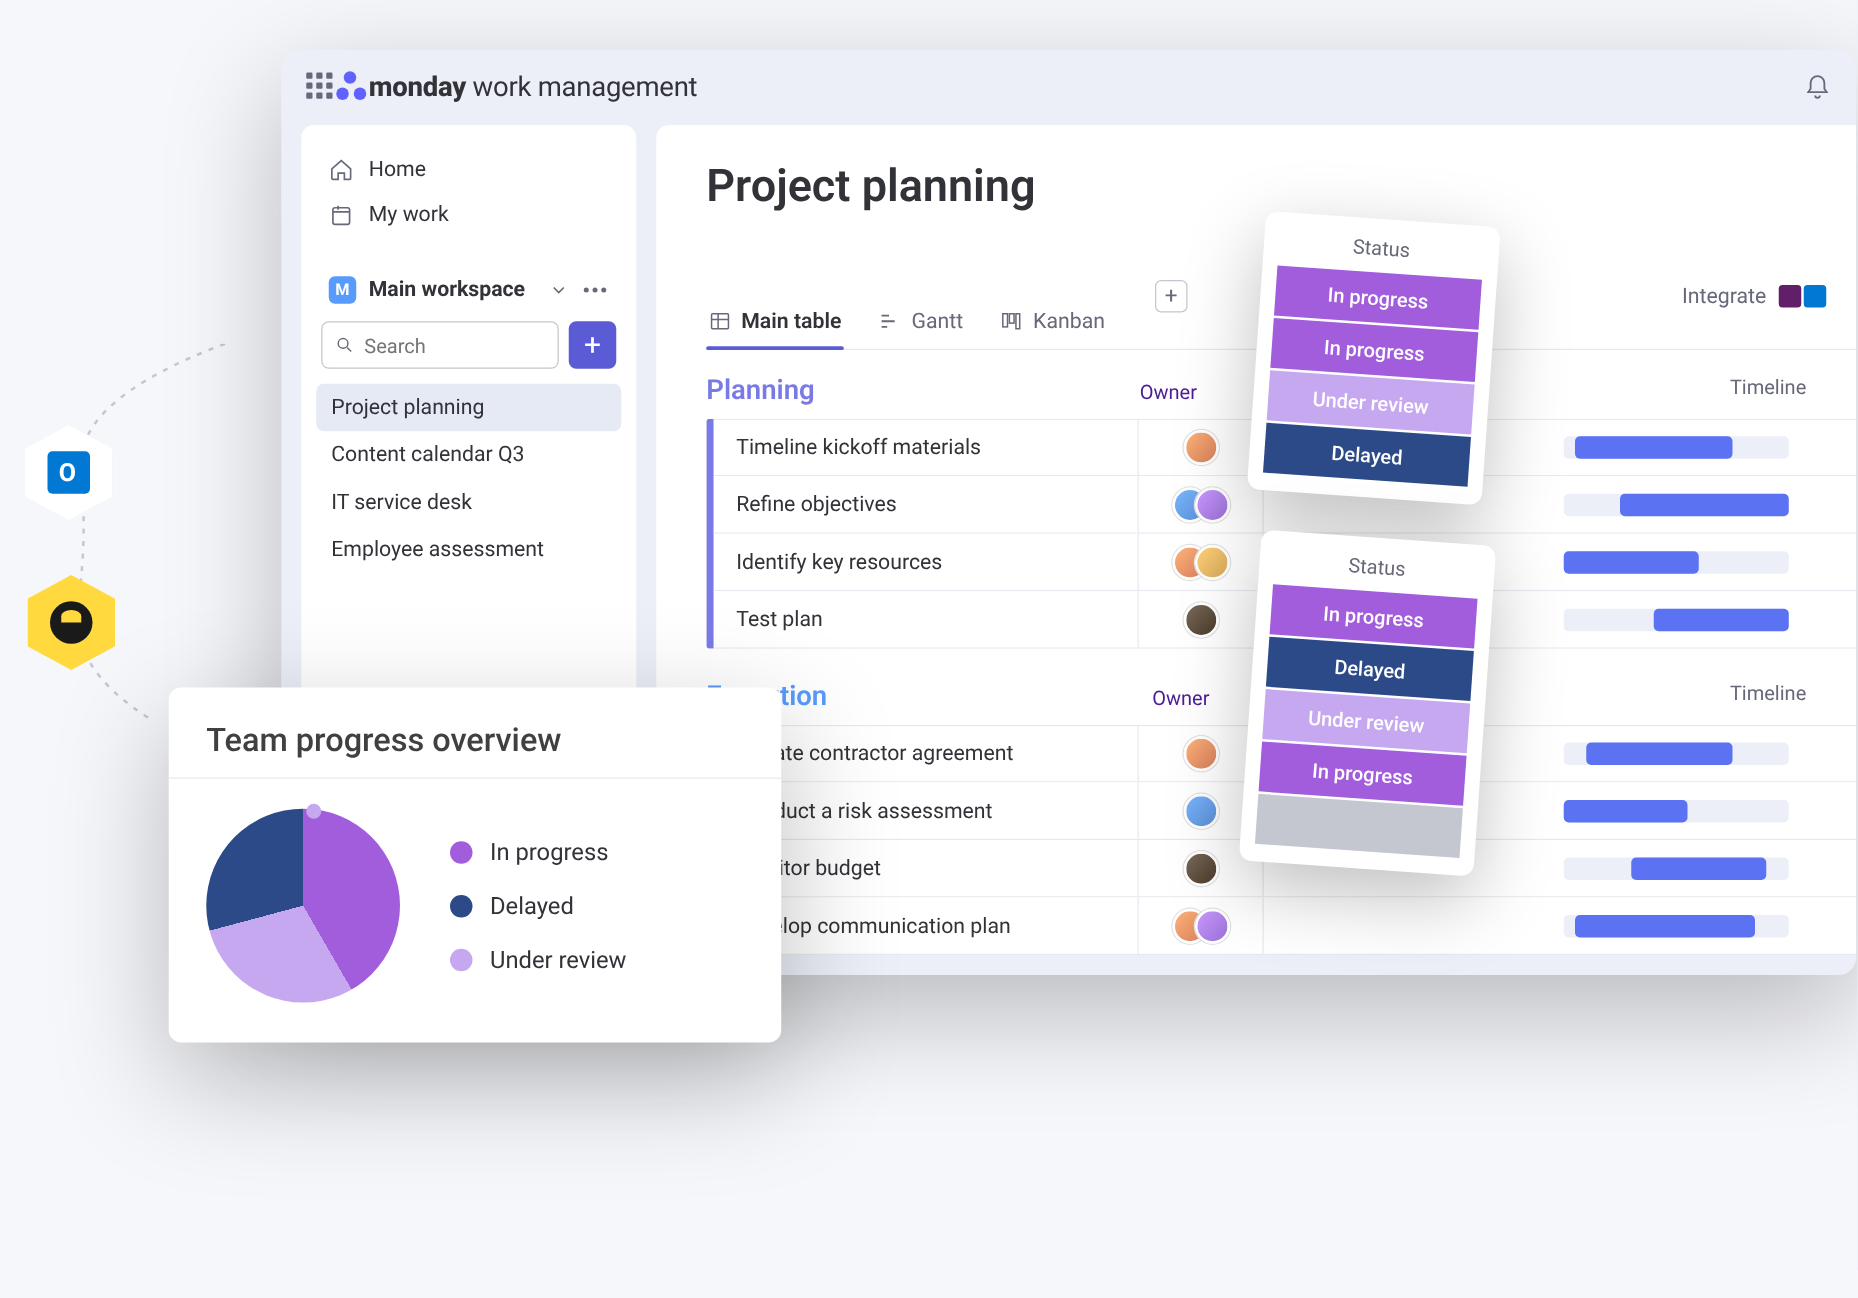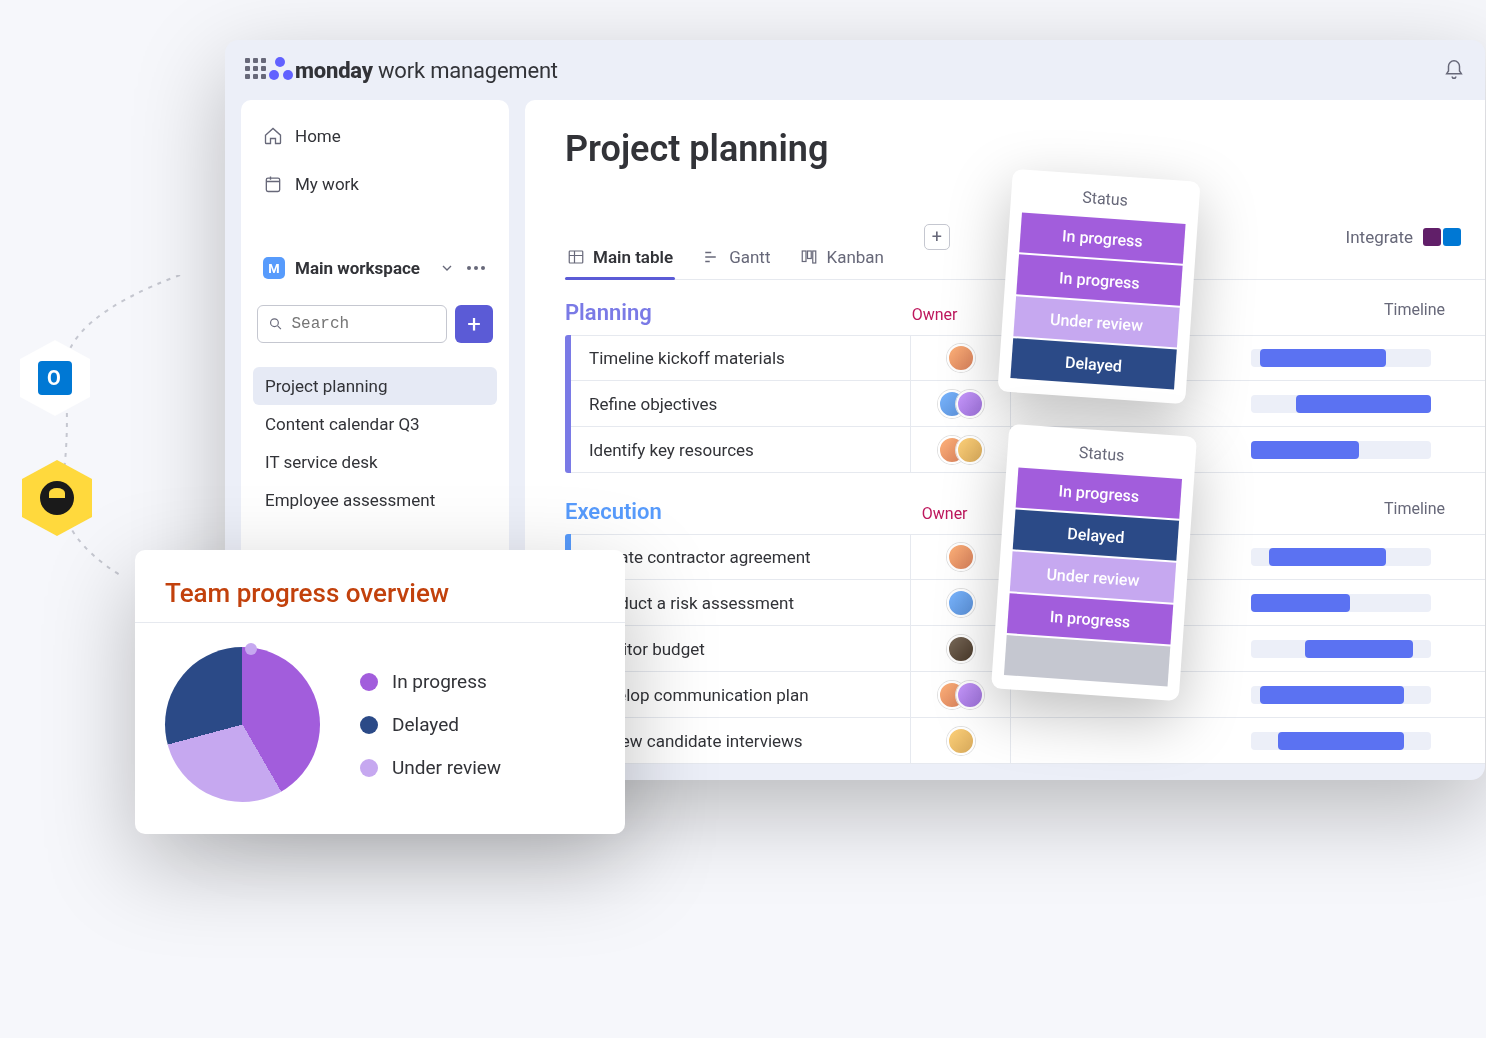--- a/index.html
+++ b/index.html
@@ -15,35 +15,35 @@
     .logo-icon::before { background: #6161ff; top: 0; left: 6px; }
     .logo-icon::after { background: #6161ff; bottom: 3px; left: 0; box-shadow: 14px 0 0 #6161ff; }
     .brand { font-size: 22px; color: #323338; letter-spacing: -0.2px; }
     .brand b { font-weight: 800; }
     .brand span { font-weight: 400; }
     .topbar-spacer { flex: 1; }
     .bell-icon { width: 22px; height: 22px; stroke: #676879; fill: none; cursor: pointer; }
     
     .body-split { display: flex; height: calc(100% - 60px); gap: 16px; padding: 0 0 16px 16px; }
     
-    .sidebar { width: 268px; background: #fff; border-radius: 10px; padding: 18px 12px; display: flex; flex-direction: column; gap: 12px; }
+    .sidebar { width: 268px; background: #fff; border-radius: 10px; padding: 18px 12px; display: flex; flex-direction: column; gap: 0; }
     .side-item { display: flex; align-items: center; gap: 12px; padding: 8px 10px; border-radius: 6px; color: #323338; cursor: pointer; font-size: 17px; }
     .side-icon { width: 20px; height: 20px; stroke: #676879; fill: none; flex-shrink: 0; }
     .side-divider { height: 1px; margin: 12px 4px; }
     
     .workspace-row { display: flex; align-items: center; gap: 10px; padding: 6px 10px; cursor: pointer; }
     .ws-badge { width: 22px; height: 22px; border-radius: 5px; background: #579bfc; color: #fff; font-weight: 700; font-size: 13px; display: flex; align-items: center; justify-content: center; }
     .ws-name { font-size: 17px; color: #323338; flex: 1; font-weight: bold; }
     .chevron-icon { width: 16px; height: 16px; stroke: #676879; fill: none; }
     .more-icon { width: 22px; display: flex; gap: 3px; justify-content: center; cursor: pointer; }
     .more-icon span { width: 4px; height: 4px; border-radius: 50%; background: #676879; }
     
     .search-row { display: flex; gap: 8px; padding: 8px 4px 12px 4px; }
     .search-box { flex: 1; display: flex; align-items: center; gap: 8px; border: 1px solid #c5c7d0; border-radius: 6px; padding: 7px 10px; }
-    .search-box input { border: none; outline: none; font-size: 16px; width: 100%; color: #a21caf; font-family: Liberation Mono, monospace; }
+    .search-box input { border: none; outline: none; font-size: 16px; width: 100%; color: #a21caf; }
     .search-icon { width: 18px; height: 18px; stroke: #676879; fill: none; }
     .add-btn { width: 38px; height: 38px; background: #5b5bd6; border-radius: 6px; display: flex; align-items: center; justify-content: center; color: #fff; font-size: 24px; cursor: pointer; flex-shrink: 0; }
     
     .board-item { padding: 9px 12px; border-radius: 6px; color: #323338; font-size: 17px; cursor: pointer; }
     .board-item.active { background: #e6eaf5; }
     
     .main { flex: 1; background: #fff; border-radius: 10px 0 0 10px; padding: 28px 0 0 40px; overflow: hidden; position: relative; }
     .page-title { font-size: 36px; font-weight: 600; color: #323338; margin-bottom: 24px; }
     
     .views-row { display: flex; align-items: center; gap: 26px; border-bottom: 1px solid #e6e9ef; padding-bottom: 0; margin-bottom: 20px; }
@@ -56,21 +56,21 @@
     .int-icons { display: flex; gap: 2px; }
     .int-icon { width: 18px; height: 18px; border-radius: 3px; }
     .int-slack { background: #611f69; }
     .int-ms { background: #0078d4; }
     
     .group-section { margin-bottom: 26px; }
     .group-head { display: flex; align-items: baseline; gap: 260px; margin-bottom: 10px; }
     .group-title { font-size: 22px; font-weight: 600; }
     .g-planning .group-title { color: #7a7ae6; }
     .g-execution .group-title { color: #579bfc; }
-    .col-head { font-size: 16px; color: #be185d; }
+    .col-head { font-size: 16px; color: #4c1d95; }
     .timeline-head { position: absolute; right: 40px; font-size: 16px; color: #676879; }
     
     .task-table { display: flex; flex-direction: column; border-left: 6px solid; border-radius: 3px 0 0 3px; overflow: hidden; width: 100%; }
     .g-planning .task-table { border-color: #7a7ae6; }
     .g-execution .task-table { border-color: #579bfc; }
     .task-row { display: flex; align-items: center; height: 46px; border-bottom: 1px solid #e6e9ef; background: #fff; }
     .task-row:first-child { border-top: 1px solid #e6e9ef; }
     .task-name { flex: 0 0 340px; padding: 0 18px; font-size: 17px; color: #323338; border-right: 1px solid #e6e9ef; height: 100%; display: flex; align-items: center; }
     .owner-cell { flex: 0 0 100px; display: flex; align-items: center; justify-content: center; border-right: 1px solid #e6e9ef; height: 100%; }
     .avatar { width: 28px; height: 28px; border-radius: 50%; background: linear-gradient(135deg, #ffb27a, #d67f5a); border: 2px solid #fff; box-shadow: 0 0 0 1px #e0e0e0; }
@@ -89,21 +89,21 @@
     .sc-pill { height: 40px; display: flex; align-items: center; justify-content: center; color: #fff; font-size: 16px; font-weight: 500; margin-bottom: 2px; }
     .sc-pill.empty { background: #c5c7d0; }
     .c-inprogress { background: #a25ddc; }
     .c-underreview { background: #c6a8f0; }
     .c-delayed { background: #2b4a87; }
     .status-card-1 { top: 175px; left: 1005px; }
     .status-card-2 { top: 430px; left: 1000px; }
     
     
     .progress-card { position: absolute; top: 550px; left: 135px; width: 490px; background: #fff; border-radius: 10px; box-shadow: 0 30px 90px rgba(0,0,0,0.25); padding: 28px 30px 32px 30px; }
-    .progress-card h3 { font-size: 26px; font-weight: 500; color: #c2410c; margin-bottom: 14px; }
+    .progress-card h3 { font-size: 26px; font-weight: 500; color: #404040; margin-bottom: 14px; }
     .pc-divider { height: 1px; background: #e6e9ef; margin: 12px -30px 24px -30px; }
     .pc-body { display: flex; align-items: center; gap: 40px; }
     .donut { width: 155px; height: 155px; border-radius: 50%; background: conic-gradient(#a25ddc 0deg 150deg, #c6a8f0 150deg 255deg, #2b4a87 255deg 360deg); flex-shrink: 0; position: relative; }
     .donut::before { content: ""; position: absolute; width: 12px; height: 12px; border-radius: 50%; background: #c6a8f0; top: -4px; left: 80px; }
     .legend { display: flex; flex-direction: column; gap: 20px; }
     .legend-item { display: flex; align-items: center; gap: 14px; font-size: 19px; color: #323338; }
     .legend-dot { width: 18px; height: 18px; border-radius: 50%; }
     
     
     .hex { position: absolute; width: 70px; height: 76px; background: #fff; clip-path: polygon(50% 0%, 100% 25%, 100% 75%, 50% 100%, 0% 75%, 0% 25%); display: flex; align-items: center; justify-content: center; filter: drop-shadow(0 6px 18px rgba(0,0,0,0.2)); }
@@ -266,20 +266,31 @@
             </div>
             <div class="task-row">
               <div class="task-name">Identify key resources</div>
               <div class="owner-cell">
                 <div class="avatar a1"></div>
                 <div class="avatar a5"></div>
               </div>
               <div class="timeline-cell">
                 <div class="tl-track">
                   <div class="tl-fill" style="left: 0%; width: 60%;"></div>
+                </div>
+              </div>
+            </div>
+            <div class="task-row">
+              <div class="task-name">Test plan</div>
+              <div class="owner-cell">
+                <div class="avatar a4"></div>
+              </div>
+              <div class="timeline-cell">
+                <div class="tl-track">
+                  <div class="tl-fill" style="left: 40%; width: 60%;"></div>
                 </div>
               </div>
             </div>
           </div>
       </div>
 
       <div class="group-section g-execution">
         <div class="group-head">
           <div class="group-title">Execution</div>
           <div class="col-head">Owner</div>

